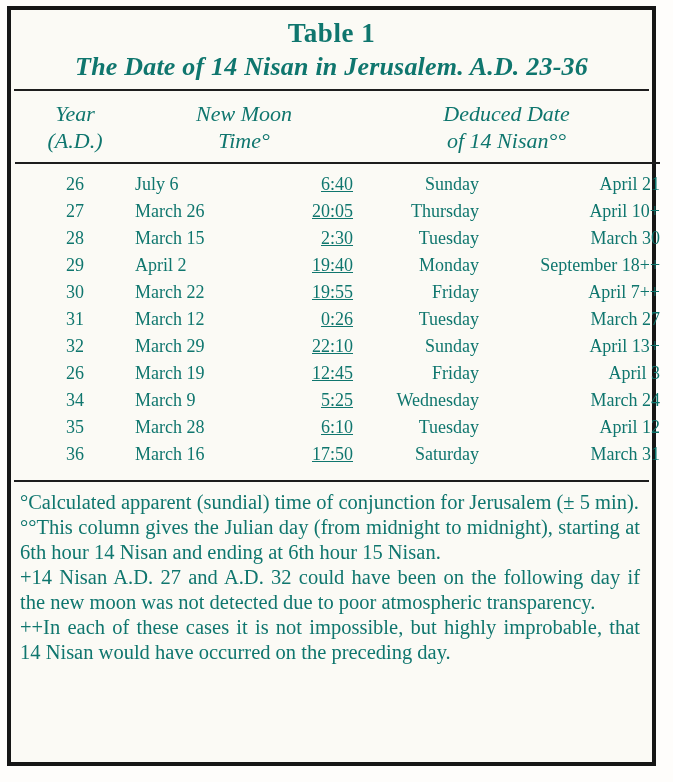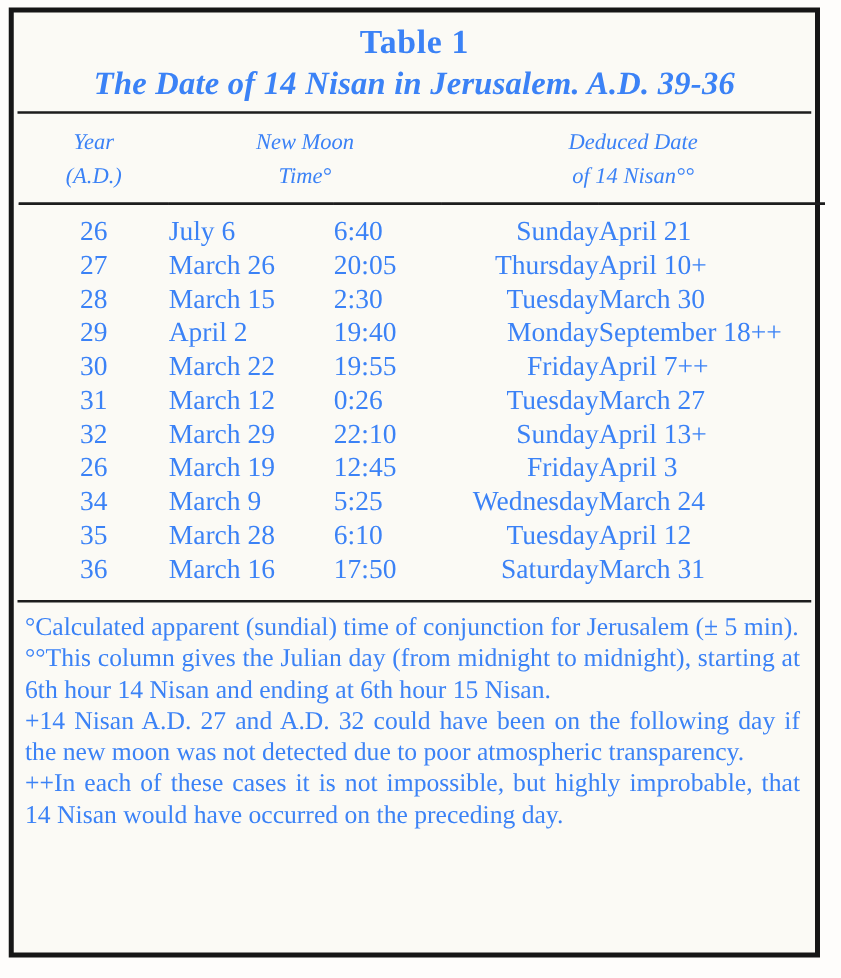--- a/index.html
+++ b/index.html
@@ -6,21 +6,21 @@
     margin: 0;
     padding: 0;
     background: #ffffff;
   }
   .page {
     position: relative;
     width: 673px;
     height: 782px;
     background: #fefdfb;
     font-family: "Liberation Serif", "DejaVu Serif", serif;
-    color: #3b82f6;
+    color: #0f766e;
     overflow: hidden;
   }
   .frame {
     position: absolute;
     left: 7px;
     top: 6px;
     width: 649px;
     height: 760px;
     border: 4px solid #161616;
     background: #fbfaf5;
@@ -49,60 +49,60 @@
   }
   table.nisan {
     width: calc(100% - 8px);
     margin: 0 4px;
     border-collapse: collapse;
     table-layout: fixed;
   }
   table.nisan thead th {
     font-style: italic;
     font-weight: normal;
-    font-size: 18px;
+    font-size: 22px;
     line-height: 27px;
     white-space: pre-line;
     text-align: center;
     vertical-align: top;
     padding: 9px 0 8px;
     border-bottom: 2px solid #1d1d1d;
   }
   table.nisan tbody td {
-    font-size: 22px;
+    font-size: 18px;
     line-height: 27px;
     padding: 0;
     vertical-align: top;
   }
   table.nisan tbody tr:first-child td { padding-top: 7px; }
   table.nisan tbody tr:last-child td { padding-bottom: 12px; }
   td.c0 { text-align: center; }
   td.c1 { text-align: left; padding-left: 8px; }
-  td.c2 { text-align: left; padding-right: 12px; }
+  td.c2 { text-align: right; padding-right: 12px; text-decoration: underline; }
   td.c3 { text-align: right; padding-left: 8px; }
-  td.c4 { text-align: left; }
+  td.c4 { text-align: right; }
   .footnotes {
     padding: 8px 12px 8px 9px;
     font-size: 20.5px;
     line-height: 25px;
     text-align: justify;
   }
   .footnotes p {
     margin: 0;
   }
 </style>
 </head>
 <body>
 
 <div class="page">
   <div class="frame">
 
     <div class="titles">
       <div class="table-label">Table 1</div>
-      <div class="table-subtitle">The Date of 14 Nisan in Jerusalem. A.D. 39-36</div>
+      <div class="table-subtitle">The Date of 14 Nisan in Jerusalem. A.D. 23-36</div>
     </div>
 
     <div class="rule"></div>
 
     <table class="nisan">
       <colgroup>
         <col style="width:120px">
         <col style="width:132px">
         <col style="width:86px">
         <col style="width:126px">

